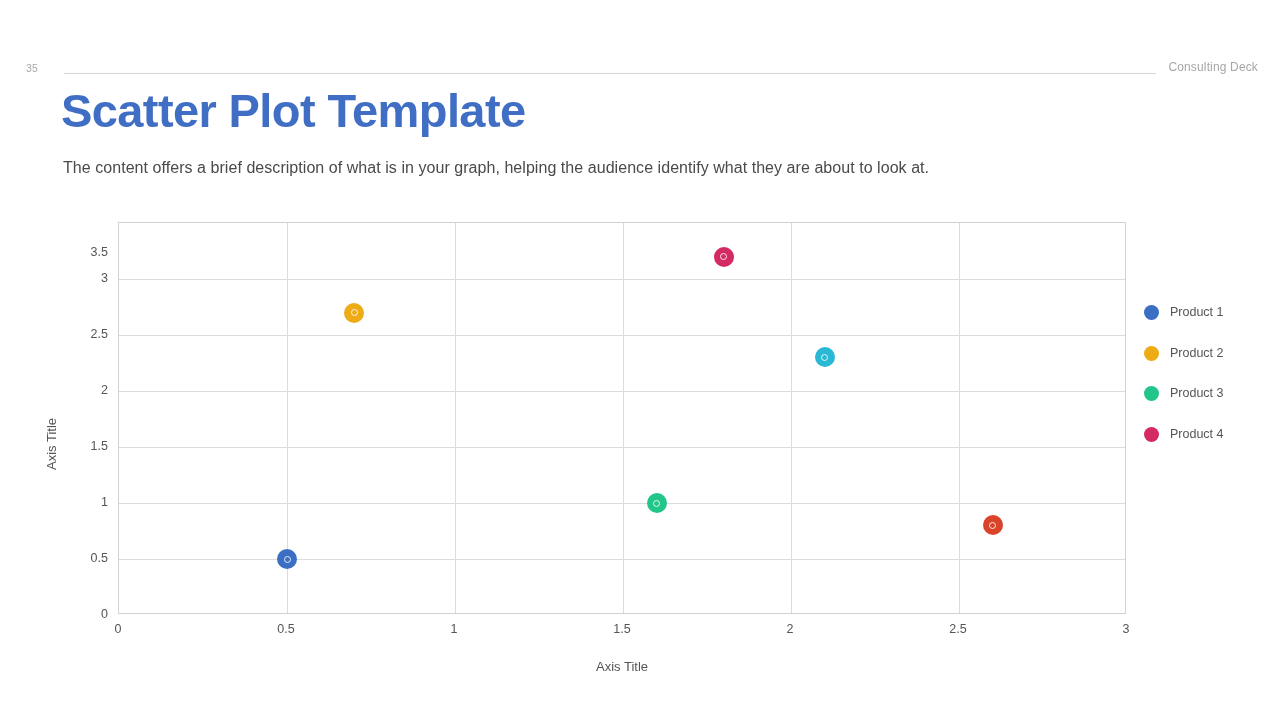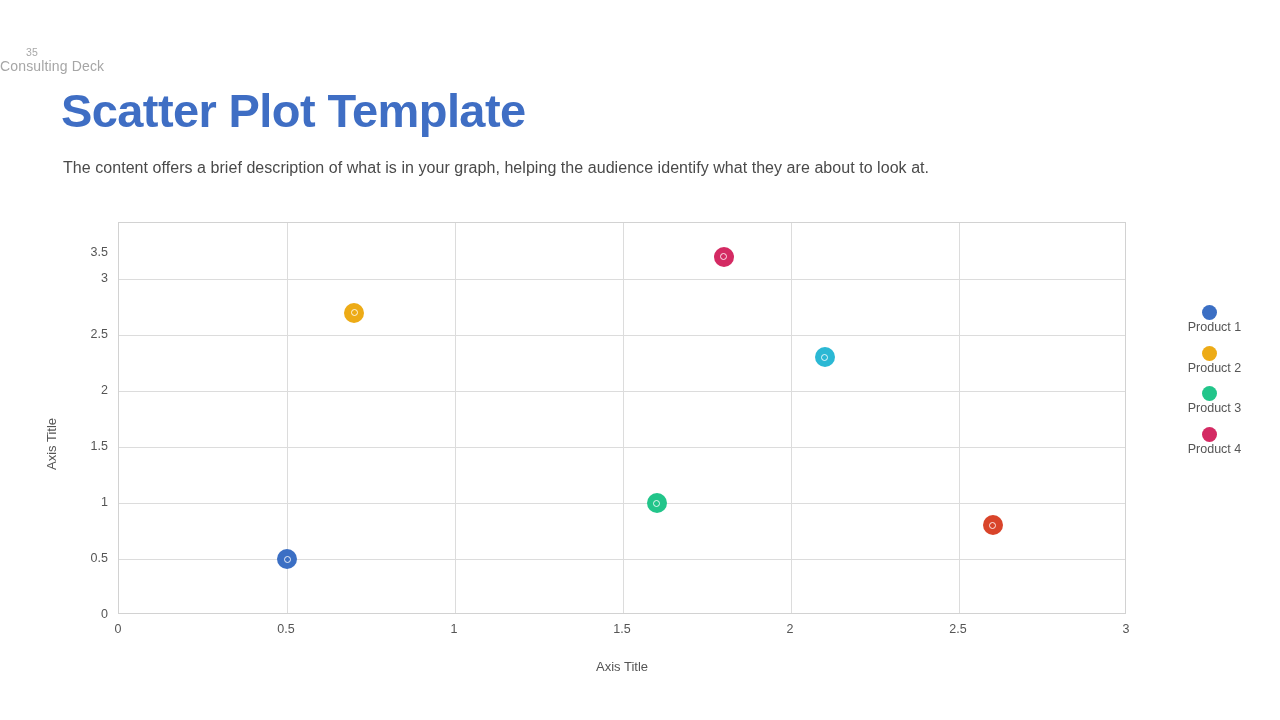--- a/index.html
+++ b/index.html
@@ -15,45 +15,44 @@
   .slide {
     position: relative;
     width: 1280px;
     height: 720px;
     background: #ffffff;
   }
 
   
   .slide-header {
     position: absolute;
-    top: 46px;
+    top: 54px;
     left: 0;
     width: 1280px;
     height: 20px;
     display: flex;
-    align-items: flex-start;
-    flex-direction: column;
+    align-items: flex-end;
   }
   .page-number {
     width: 38px;
     text-align: right;
     font-size: 10.5px;
     color: #a8a8a8;
     letter-spacing: .2px;
   }
   .header-rule {
     flex: 1 1 auto;
     height: 1px;
     background: #d6d6d6;
     margin: 0 12px 0 26px;
   }
   .deck-name {
-    font-size: 14px;
+    font-size: 12px;
     color: #a6a6a6;
-    padding-right: 40px;
+    padding-right: 22px;
     white-space: nowrap;
     letter-spacing: .15px;
   }
 
   
   .slide-title {
     position: absolute;
     left: 61px;
     top: 84px;
     font-size: 47px;
@@ -180,23 +179,21 @@
 
   
   .legend {
     position: absolute;
     left: 1144px;
     top: 305px;
     width: 130px;
   }
   .legend-item {
     display: flex;
-    align-items: center;
     height: 40.5px;
-    flex-direction: column;
   }
   .legend-swatch {
     width: 15px;
     height: 15px;
     border-radius: 50%;
     flex: 0 0 auto;
   }
   .legend-label {
     margin-left: 11px;
     font-size: 12.5px;

